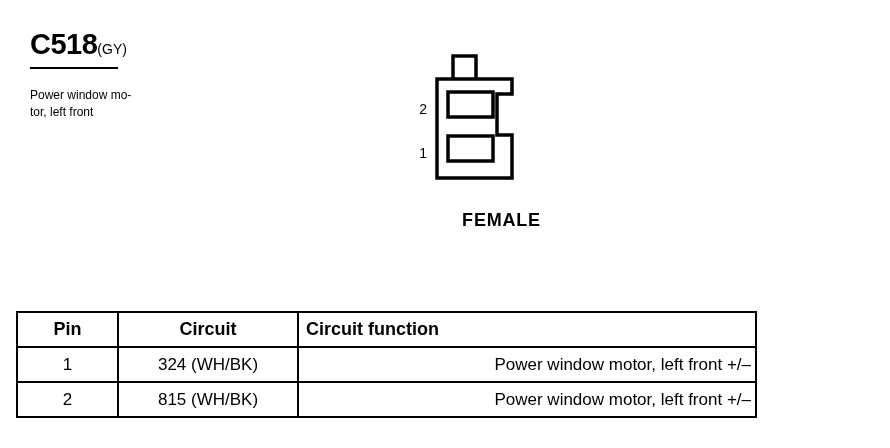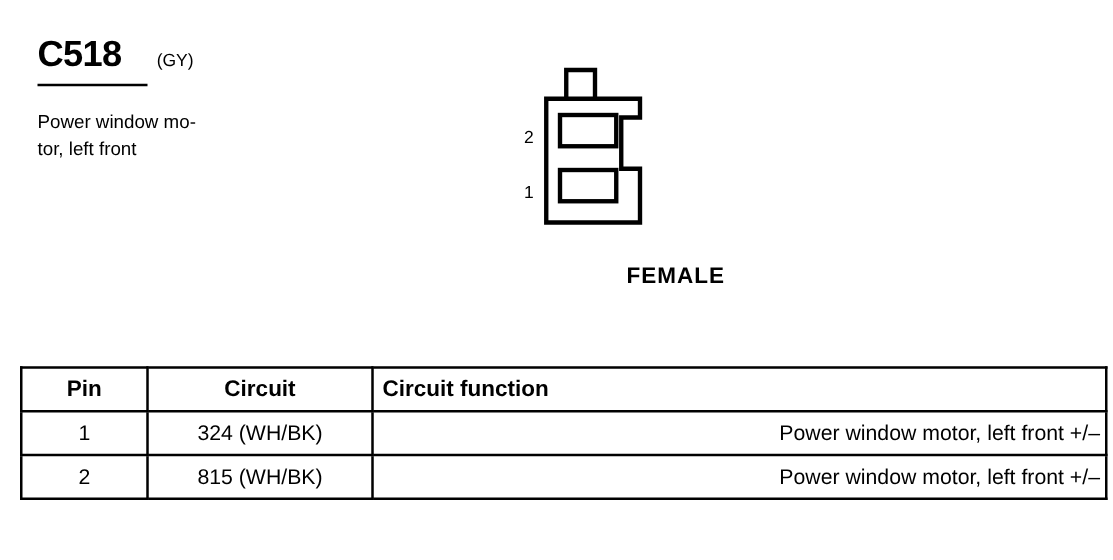--- a/index.html
+++ b/index.html
@@ -19,21 +19,21 @@
   
   #ident-block {
     position: absolute;
     left: 30px;
     top: 30px;
     width: 230px;
   }
   #connector-id-row {
     display: flex;
     align-items: baseline;
-    gap: 28px;
+    gap: 0;
   }
   #connector-id {
     font-size: 29px;
     font-weight: bold;
     letter-spacing: -0.5px;
     line-height: 1;
   }
   #connector-color {
     font-size: 14px;
     font-weight: normal;
@@ -46,21 +46,21 @@
     margin-top: 8px;
   }
   #part-number {
     font-size: 26px;
     font-weight: bold;
     letter-spacing: -0.5px;
     line-height: 1;
     margin-top: 10px;
   }
   #component-desc {
-    font-size: 15px;
+    font-size: 12px;
     line-height: 1.45;
     margin-top: 18px;
     width: 160px;
   }
 
   
   #connector-figure {
     position: absolute;
     left: 405px;
     top: 52px;
@@ -82,31 +82,31 @@
     line-height: 1;
     text-align: right;
     width: 22px;
   }
   #pin-label-2 { left: 0px; top: 50px; }
   #pin-label-1 { left: 0px; top: 94px; }
   #connector-type {
     font-size: 18px;
     font-weight: bold;
     letter-spacing: 0.8px;
-    text-align: right;
+    text-align: center;
     margin-top: 26px;
     margin-left: 18px;
   }
 
   
   #pin-table {
     position: absolute;
     left: 16px;
-    top: 293px;
-    width: 870px;
+    top: 311px;
+    width: 741px;
     border-collapse: collapse;
     table-layout: fixed;
   }
   #pin-table td, #pin-table th {
     border: 2.5px solid #000;
     height: 33px;
     padding: 0 4px;
     text-align: center;
     vertical-align: middle;
     font-size: 17px;

